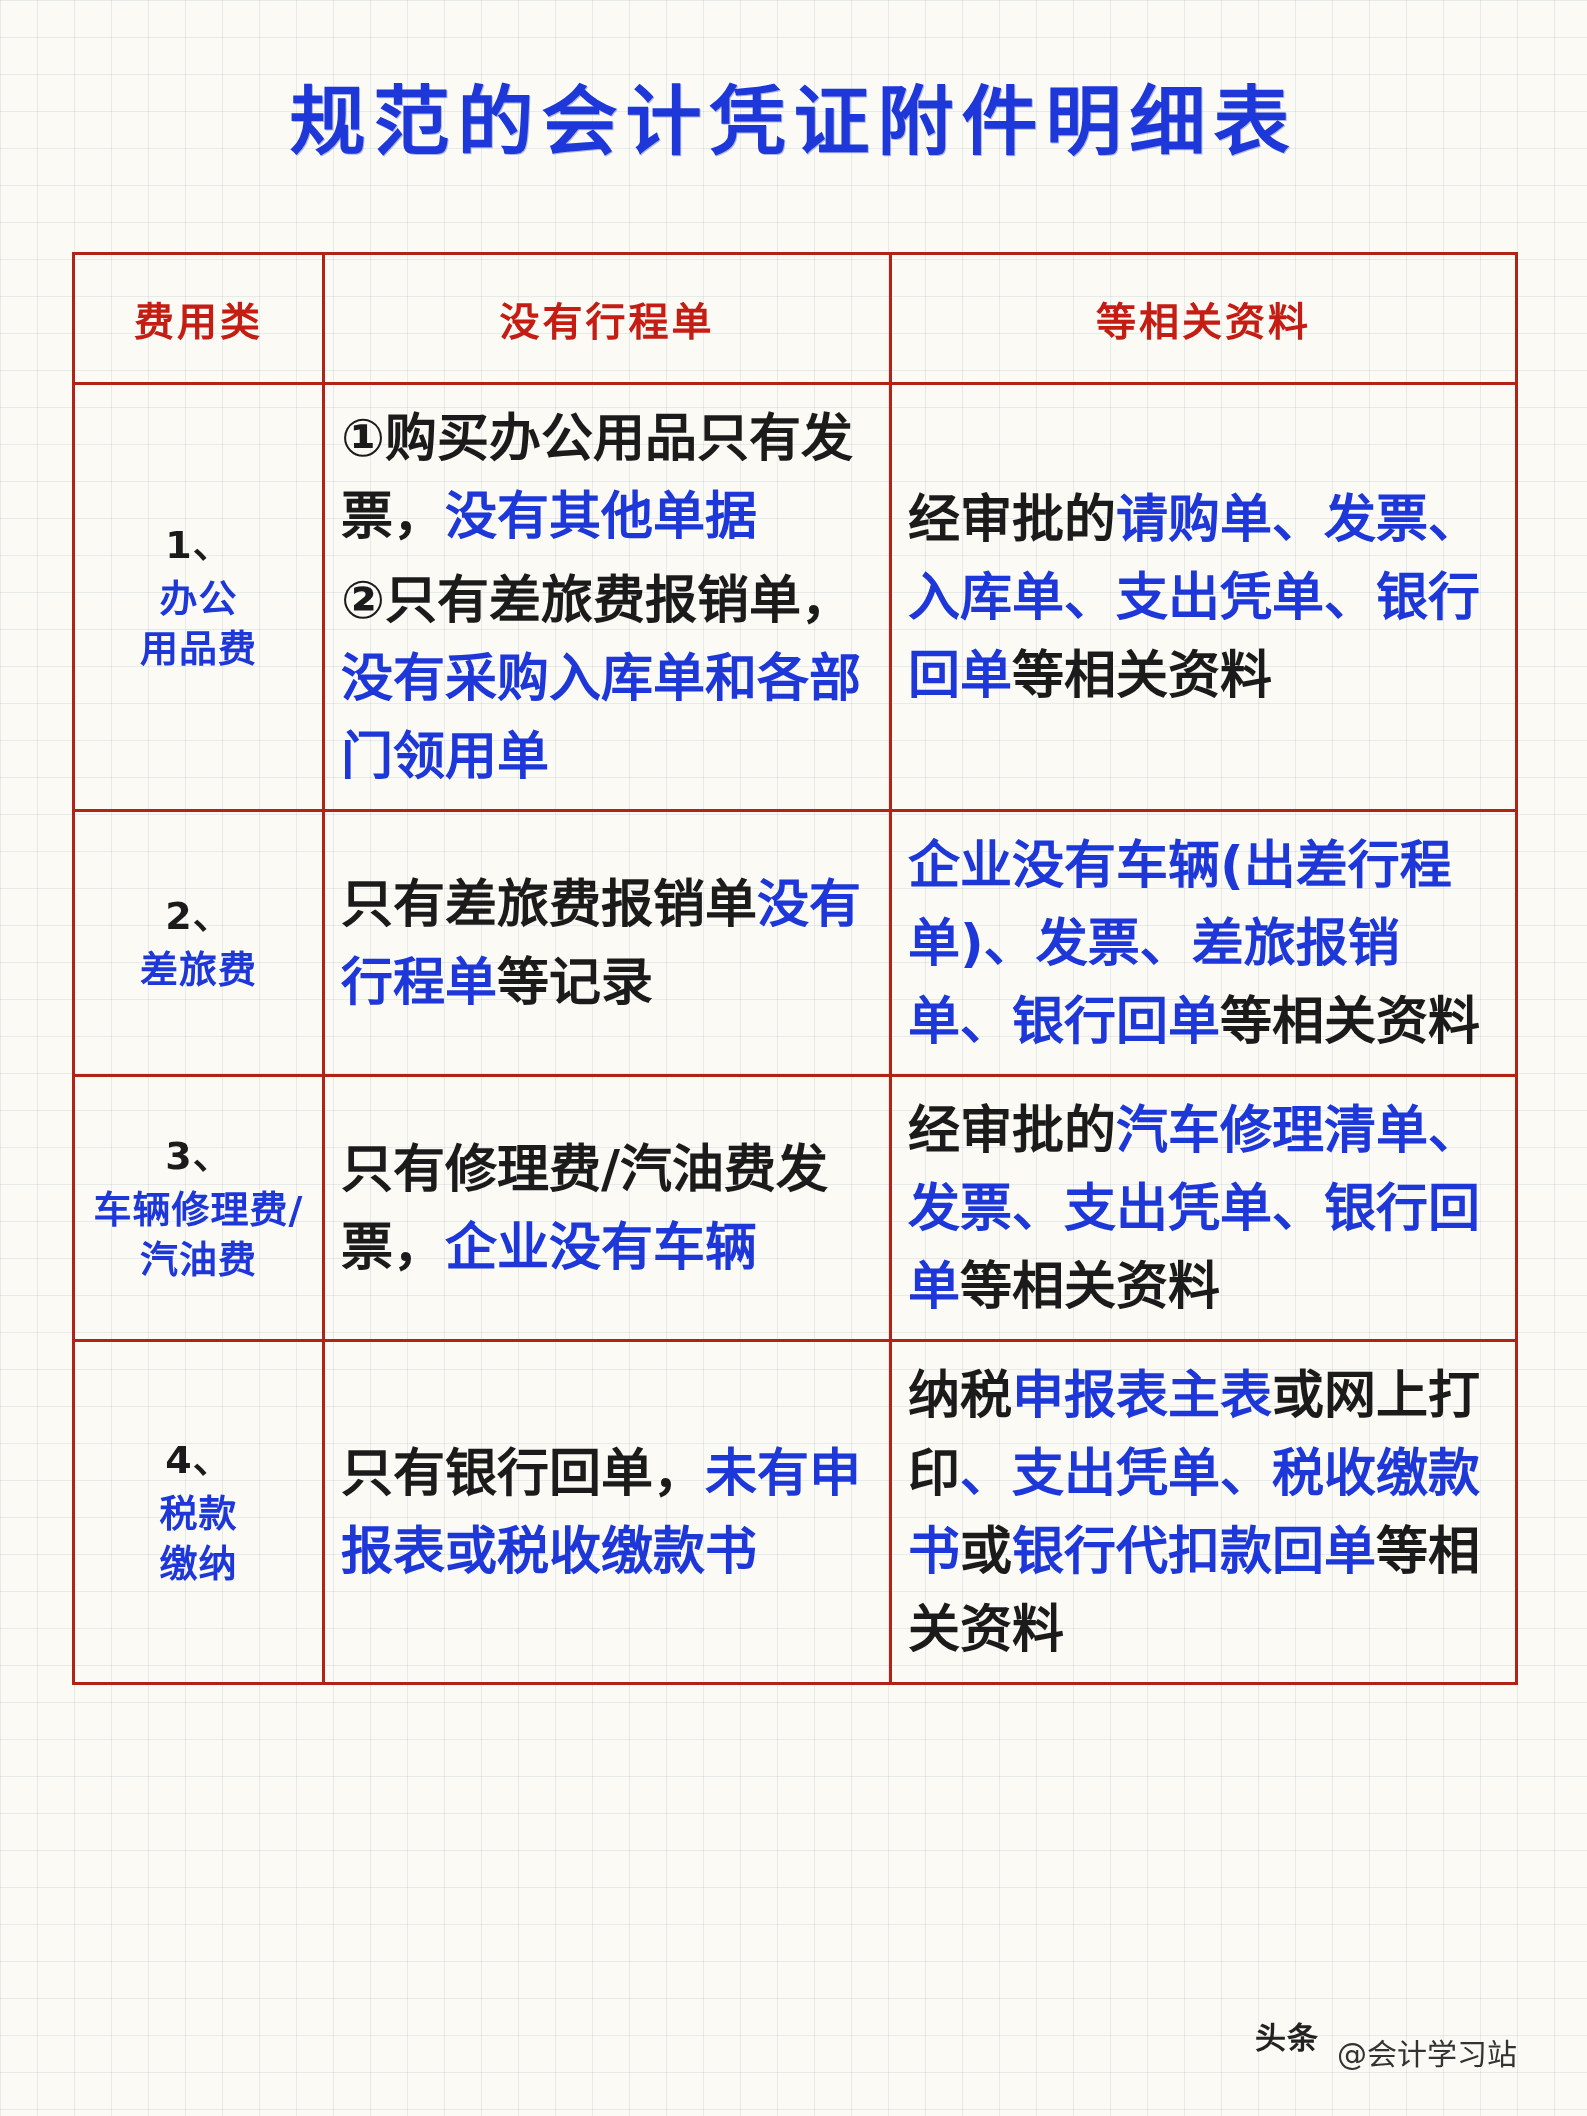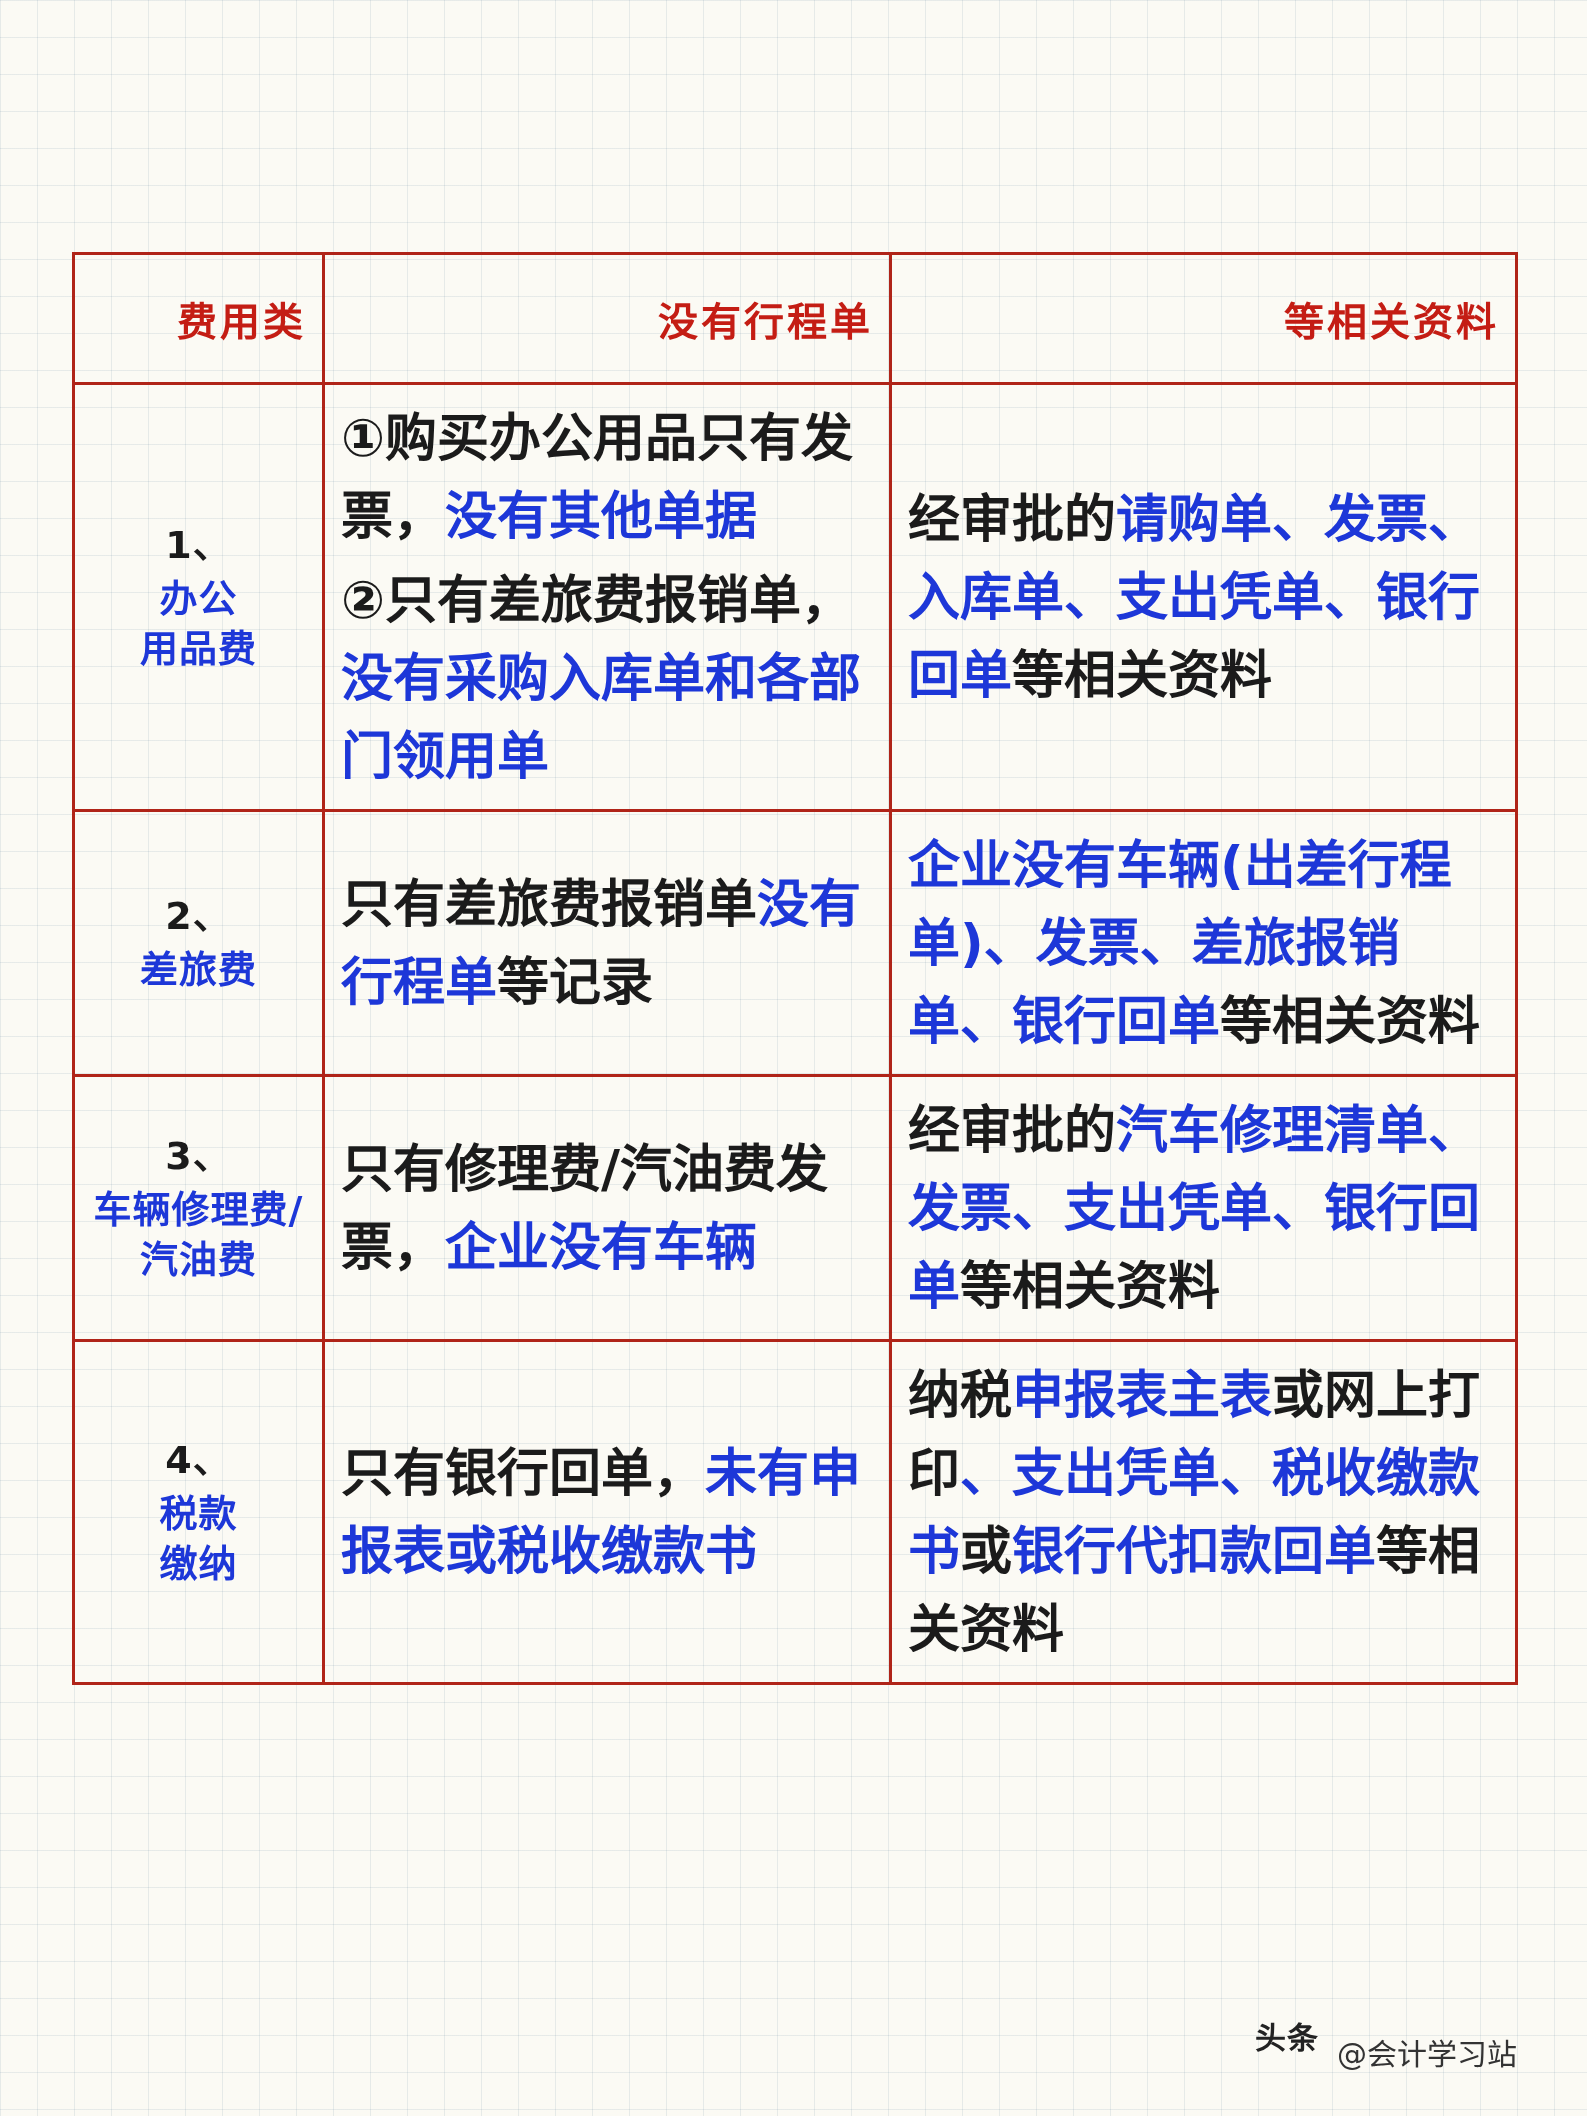--- a/index.html
+++ b/index.html
@@ -56,21 +56,21 @@
     box-sizing: border-box;
   }
   col.c1 { width: 250px; }
   col.c2 { width: 567px; }
   col.c3 { width: 626px; }
 
   th.head {
     color: #c41d14;
     font-size: 40px;
     font-weight: bold;
-    text-align: right;
+    text-align: center;
     height: 130px;
     letter-spacing: 3px;
   }
   td.cat {
     text-align: center;
     color: #1d37d8;
     font-size: 38px;
     font-weight: bold;
     line-height: 1.32;
     letter-spacing: 1px;
@@ -114,20 +114,21 @@
     margin-top: 34px;
   }
 </style>
 </head>
 <body>
 
 <div id="paper"></div>
 
 <div id="content">
 
+  <div class="title">规范的会计凭证附件明细表</div>
 
   <table class="detail">
     <colgroup>
       <col class="c1">
         <col class="c2">
         <col class="c3">
     </colgroup>
     <thead>
       <tr>
         <th class="head">费用类</th>

